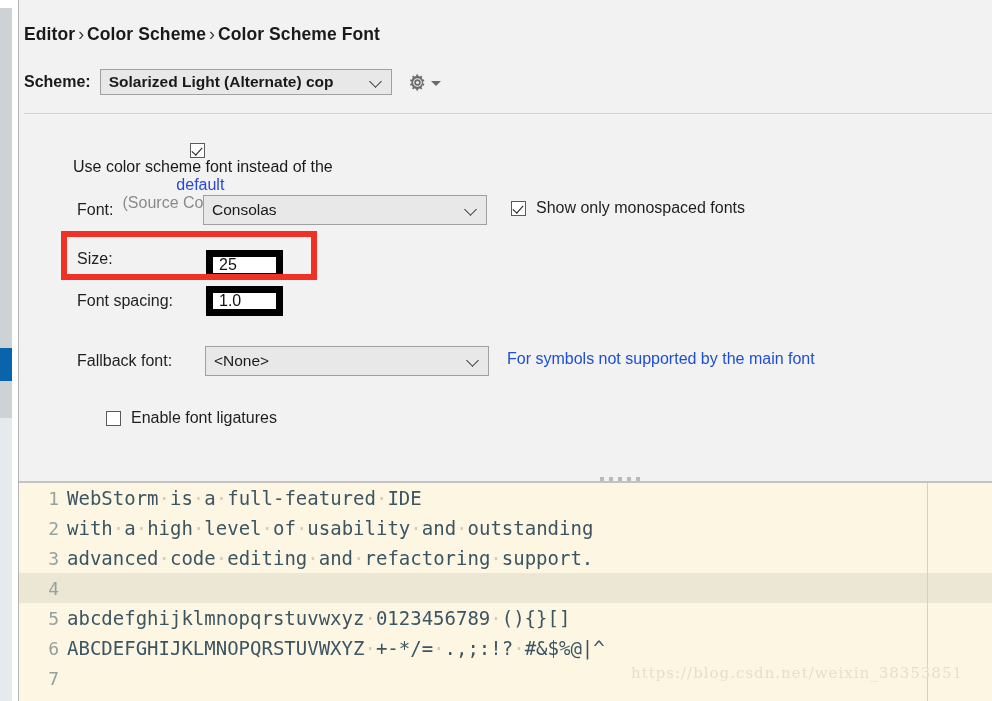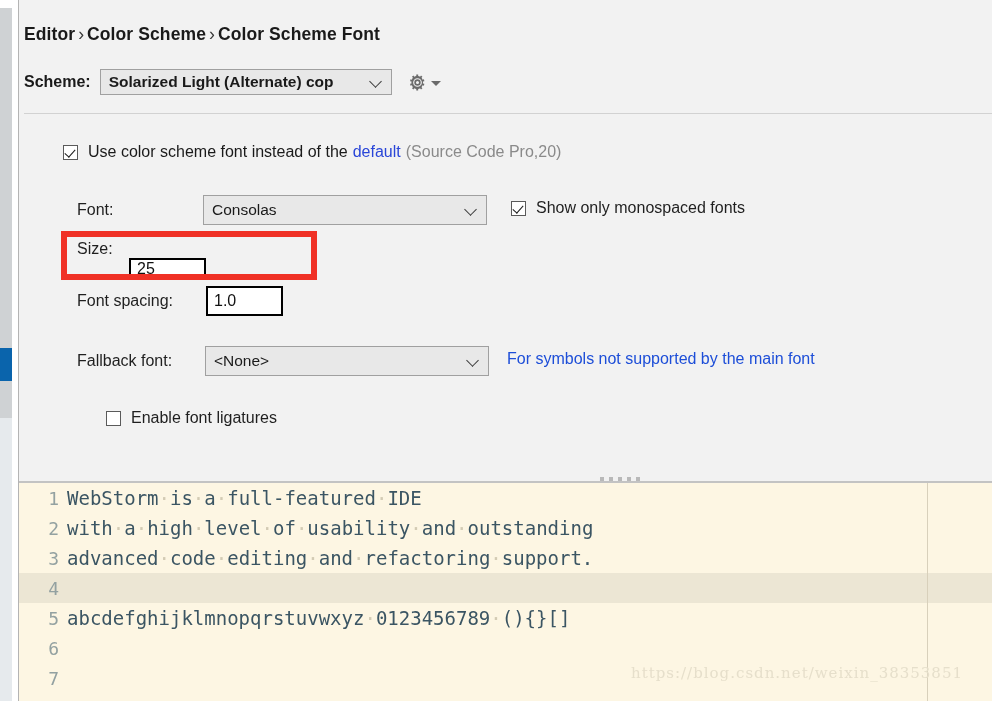--- a/index.html
+++ b/index.html
@@ -174,20 +174,21 @@
     transform: rotate(42deg);
   }
 
   
   #use-scheme-row {
     position: absolute;
     left: 44px; top: 143px;
     display: flex;
     align-items: center;
     font-size: 16px;
+    flex-direction: column;
   }
   #use-scheme-row .lbl { margin-left: 10px; color: #1a1a1a; }
   #use-scheme-row .link {
     color: #2a46d8;
     margin-left: 5px;
   }
   #use-scheme-row .muted {
     color: #8a8a8a;
     margin-left: 5px;
   }
@@ -215,30 +216,29 @@
     left: 492px; top: 199px;
     display: flex;
     align-items: center;
     font-size: 16px;
   }
   #mono-check .lbl { margin-left: 10px; }
 
   
   #size-row {
     position: absolute;
-    left: 58px; top: 240px;
-    height: 30px;
-    display: flex;
-    align-items: flex-end;
-    flex-direction: column;
+    left: 58px; top: 250px;
+    height: 30px;
+    display: flex;
+    align-items: flex-start;
   }
   #size-label { font-size: 16px; width: 129px; }
   .textbox {
     box-sizing: border-box;
-    border: 2px solid #000000;
+    border: 7px solid #000000;
     background: #ffffff;
     font-size: 16px;
     color: #111;
     padding: 0 0 0 6px;
     display: flex;
     align-items: center;
     font-family: "Liberation Sans", sans-serif;
   }
   #size-input { width: 77px; height: 30px; }
 
@@ -461,20 +461,20 @@
     <i></i>
   </div>
 
   <div id="preview">
     <div id="code-lines">
         <div class="code-line"><span class="lnum">1</span><span class="ltext"><span>WebStorm</span><span class="dot">·</span><span>is</span><span class="dot">·</span><span>a</span><span class="dot">·</span><span>full-featured</span><span class="dot">·</span><span>IDE</span></span></div>
         <div class="code-line"><span class="lnum">2</span><span class="ltext"><span>with</span><span class="dot">·</span><span>a</span><span class="dot">·</span><span>high</span><span class="dot">·</span><span>level</span><span class="dot">·</span><span>of</span><span class="dot">·</span><span>usability</span><span class="dot">·</span><span>and</span><span class="dot">·</span><span>outstanding</span></span></div>
         <div class="code-line"><span class="lnum">3</span><span class="ltext"><span>advanced</span><span class="dot">·</span><span>code</span><span class="dot">·</span><span>editing</span><span class="dot">·</span><span>and</span><span class="dot">·</span><span>refactoring</span><span class="dot">·</span><span>support.</span></span></div>
         <div class="code-line current"><span class="lnum">4</span><span class="ltext"><span></span></span></div>
         <div class="code-line"><span class="lnum">5</span><span class="ltext"><span>abcdefghijklmnopqrstuvwxyz</span><span class="dot">·</span><span>0123456789</span><span class="dot">·</span><span>(){}[]</span></span></div>
-        <div class="code-line"><span class="lnum">6</span></div>
+        <div class="code-line"><span class="lnum">6</span><span class="ltext"><span>ABCDEFGHIJKLMNOPQRSTUVWXYZ</span><span class="dot">·</span><span>+-*/=</span><span class="dot">·</span><span>.,;:!?</span><span class="dot">·</span><span>#&amp;$%@|^</span></span></div>
         <div class="code-line"><span class="lnum">7</span><span class="ltext"><span></span></span></div>
       </div>
     <div id="margin-guide"></div>
   </div>
 
   <div id="watermark">https://blog.csdn.net/weixin_38353851</div>
 </div>
 
 </body></html>

